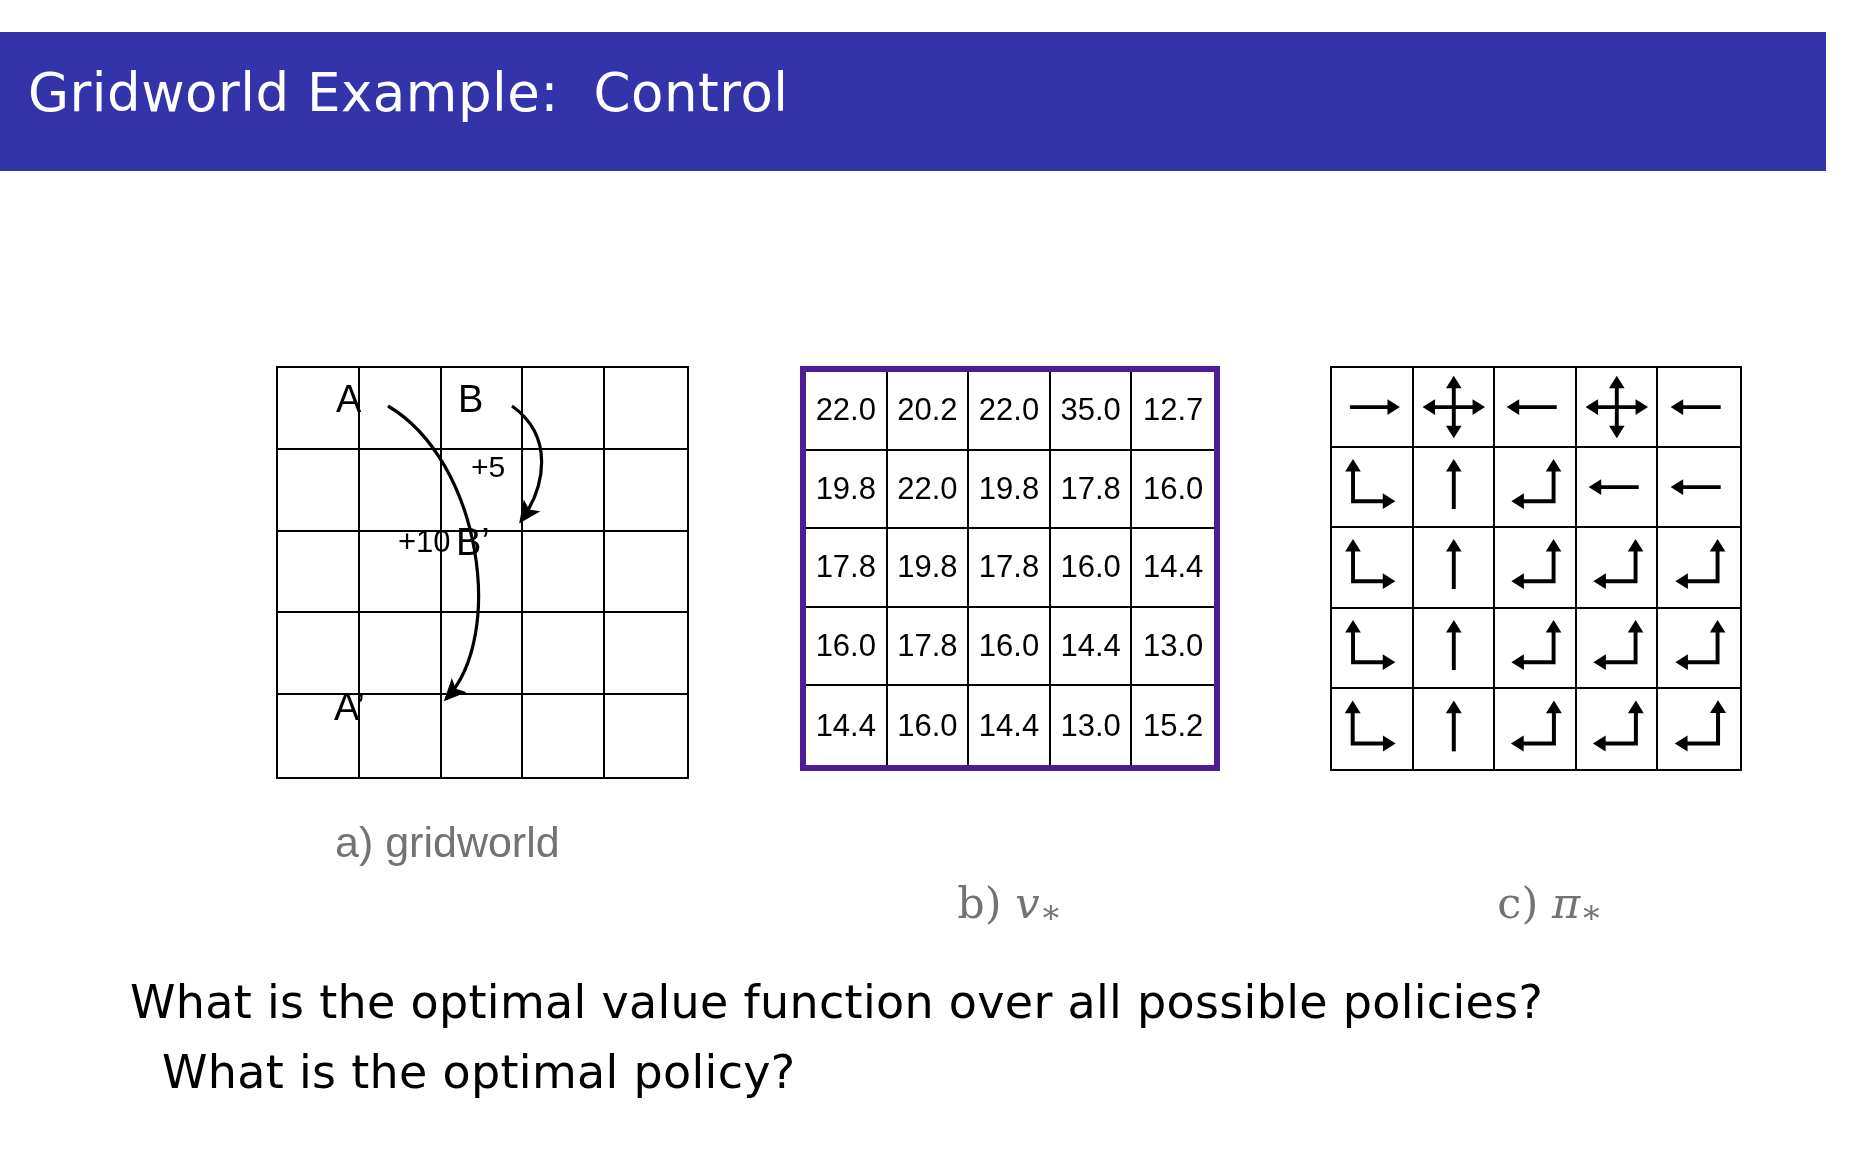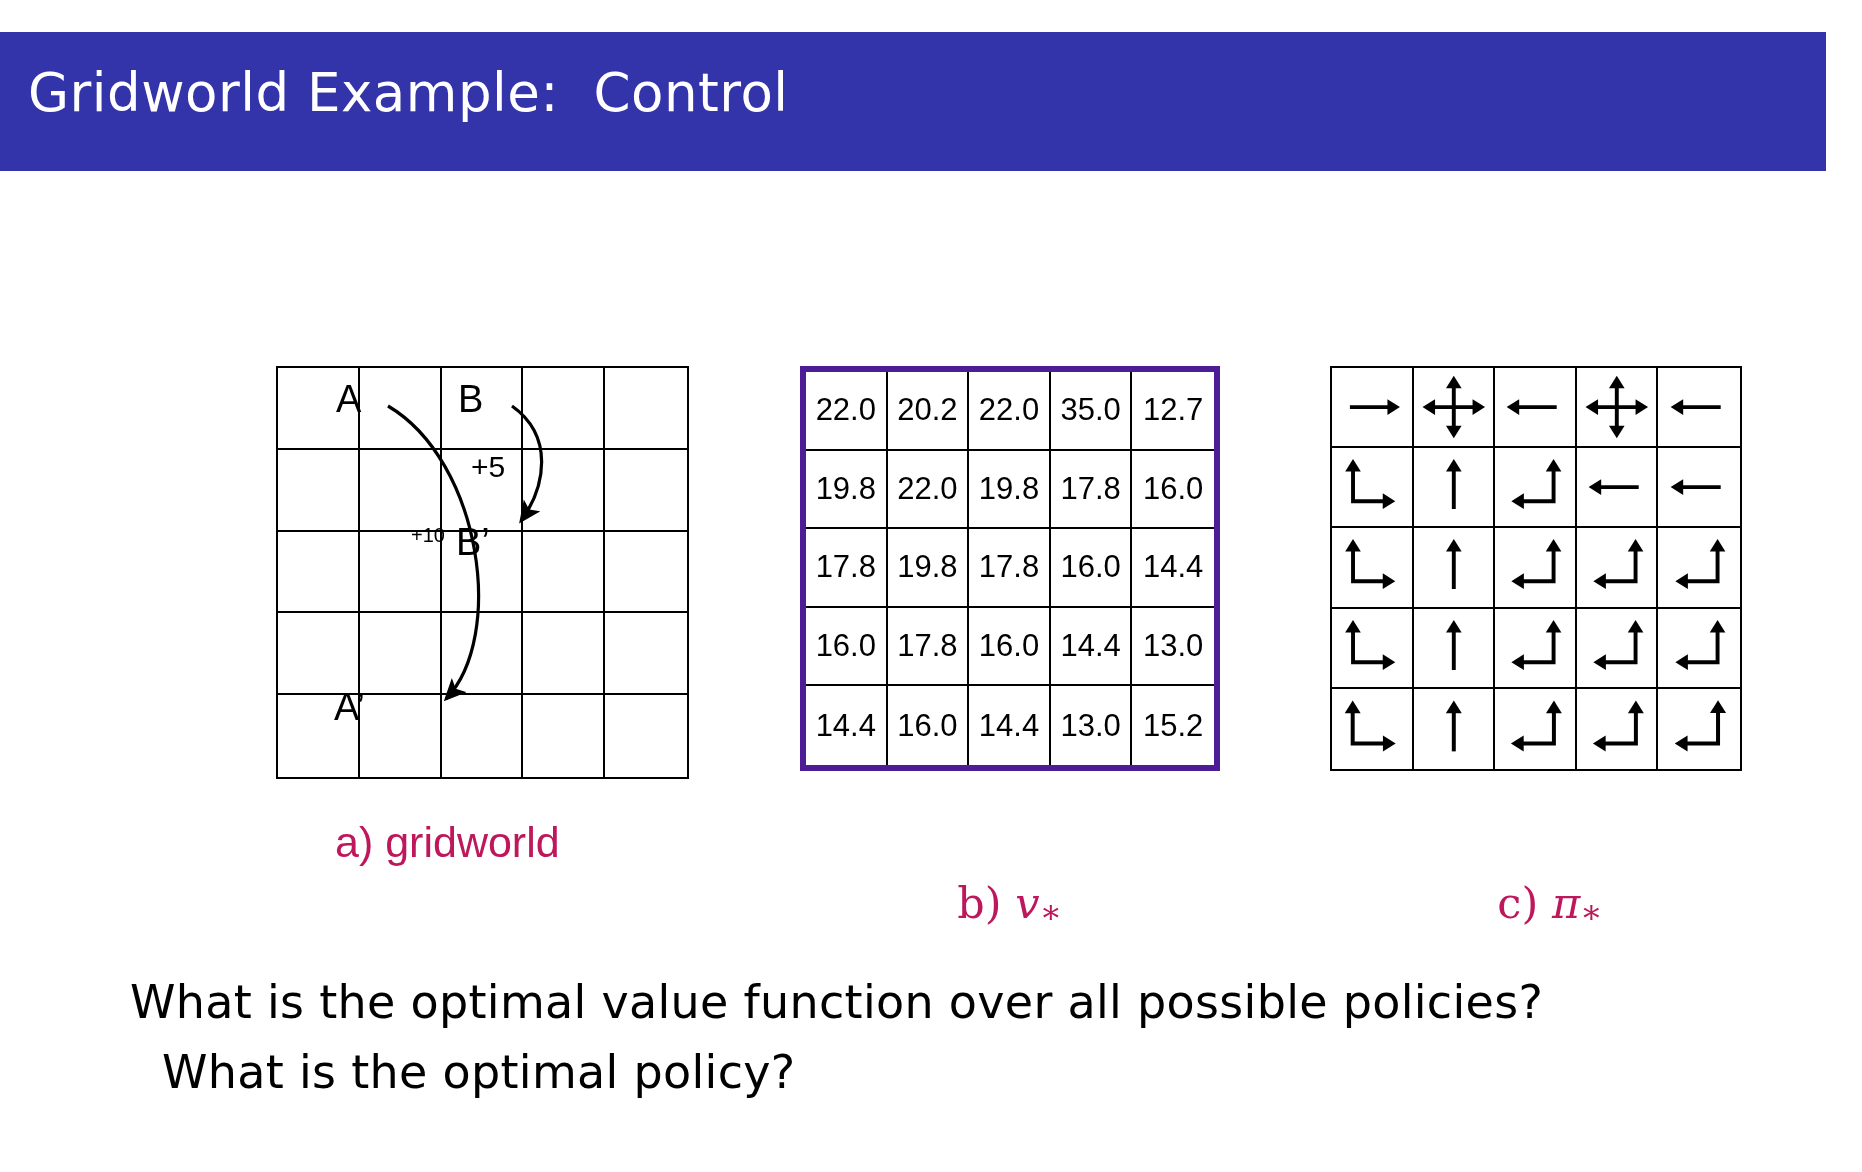--- a/index.html
+++ b/index.html
@@ -68,21 +68,21 @@
     font-size: 38px;
     font-family: "Liberation Sans", sans-serif;
     color: #000;
     white-space: pre;
   }
   .lbl-A  { left: 60px;  top: 12px; }
   .lbl-B  { left: 182px; top: 12px; }
   .lbl-Ap { left: 58px;  top: 320px; }
   .lbl-Bp { left: 180px; top: 155px; }
   .lbl-p5 { left: 195px; top: 84px;  font-size: 30px; }
-  .lbl-p10{ left: 135px; top: 158px; font-size: 20px; }
+  .lbl-p10{ left: 122px; top: 158px; font-size: 31px; }
 
   .arrows-svg {
     position: absolute;
     left: 0; top: 0;
     width: 413px;
     height: 413px;
     overflow: visible;
   }
 
   
@@ -140,21 +140,21 @@
     position: relative;
   }
   .pgrid .pcell:nth-child(5n) { border-right: none; }
   .pgrid .pcell:nth-child(n+21) { border-bottom: none; }
   .pcell svg { position: absolute; left: 0; top: 0; width: 100%; height: 100%; }
 
   
   .caption {
     position: absolute;
     font-size: 43px;
-    color: #be185d;
+    color: #737373;
     white-space: pre;
   }
   .cap-a {
     left: 335px; top: 818px;
     font-family: "Liberation Sans", sans-serif;
   }
   .cap-b {
     left: 930px; top: 828px;
     font-family: "DejaVu Serif", serif;
   }

